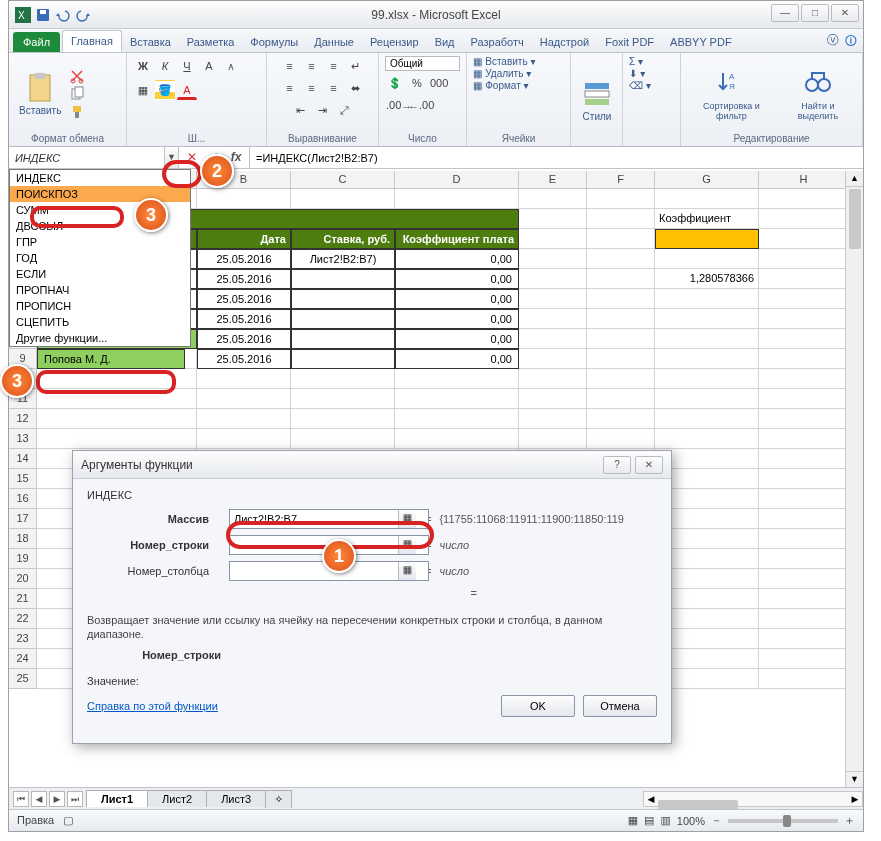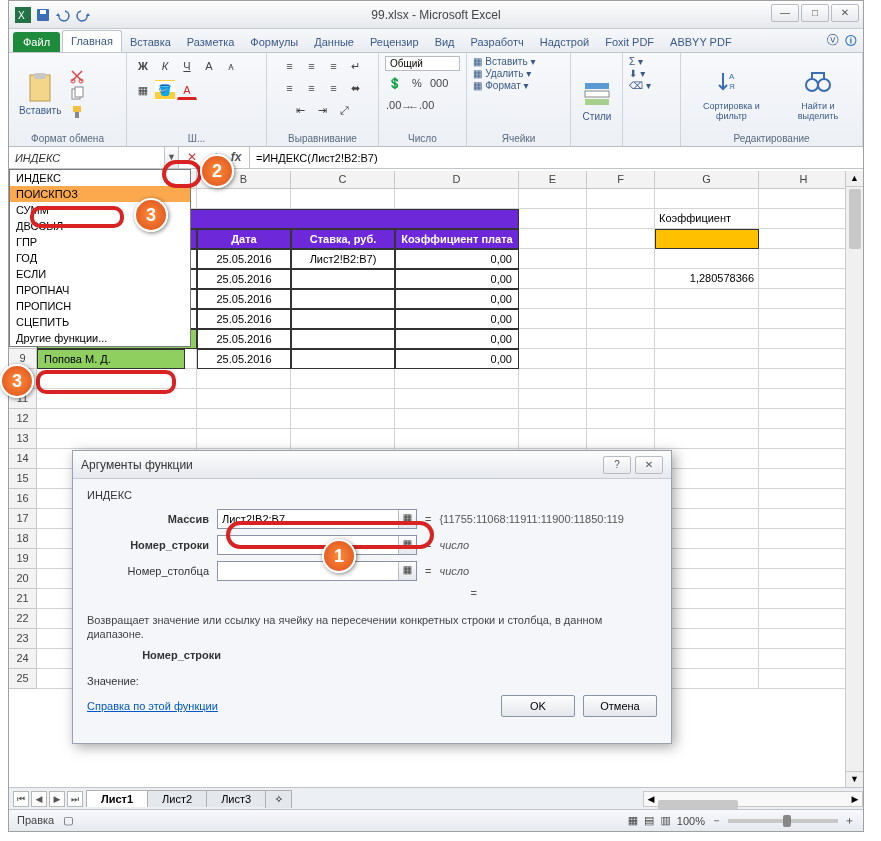--- a/index.html
+++ b/index.html
@@ -43,21 +43,21 @@
 .name-dd-item { padding: 2px 6px; color: #000; }
 .name-dd-item.sel { background: #fba94c; }
 
 .grid-area { position: absolute; top: 170px; left: 0; right: 0; bottom: 44px; background: #fff; }
 .colhdr-row { height: 18px; display: flex; border-bottom: 1px solid #c8c8c8; margin-left: 28px; }
 .colhdr { border-right: 1px solid #c8c8c8; background: #f3f3f3; font-size: 11px; color: #444; text-align: center; line-height: 17px; }
 .rowhdr-col { position: absolute; left: 0; top: 18px; width: 28px; }
 .rowhdr { height: 20px; border-bottom: 1px solid #c8c8c8; border-right: 1px solid #c8c8c8; background: #f3f3f3; font-size: 11px; text-align: center; line-height: 19px; color: #444; }
 .cells { position: absolute; left: 28px; top: 18px; right: 18px; bottom: 0; }
 .cell { position: absolute; border-right: 1px solid #d4d4d4; border-bottom: 1px solid #d4d4d4; font-size: 11px; padding: 2px 4px; line-height: 15px; }
-.thdr { background: #6d28d9; color: #fff; font-weight: bold; text-align: center; border: 1px solid #333; }
+.thdr { background: #4d7c0f; color: #fff; font-weight: bold; text-align: right; border: 1px solid #333; }
 .tcell { border: 1px solid #333; background: #fff; text-align: center; }
 .tcell.g { background: #8fcf5f; text-align: left; padding-left: 6px; }
 .tcell.r { text-align: right; padding-right: 6px; }
 .vscroll { position: absolute; right: 0; top: 0; width: 18px; bottom: 0; background: #f0f0f0; border-left: 1px solid #c8c8c8; }
 
 .sheet-tabs { position: absolute; bottom: 22px; left: 0; right: 0; height: 22px; background: #eceff4; border-top: 1px solid #c0c4ca; display: flex; align-items: center; font-size: 11px; }
 .sheet-nav { display: flex; padding: 0 4px; gap: 2px; }
 .sheet-nav-btn { width: 16px; height: 16px; font-size: 9px; text-align: center; line-height: 15px; border: 1px solid #b8b8b8; background: #fff; color: #555; }
 .sheet-tab { padding: 2px 14px; background: #fff; border: 1px solid #b0b0b0; border-bottom: none; margin-left: -1px; }
 .sheet-tab.active { background: #fff; font-weight: bold; }
@@ -69,21 +69,21 @@
 .zoom-thumb { position: absolute; left: 50%; top: -4px; width: 8px; height: 12px; background: #888; border-radius: 2px; }
 
 .dialog { position: absolute; left: 72px; top: 450px; width: 600px; height: 294px; background: #f4f6fa; border: 1px solid #9aa2b0; box-shadow: 3px 3px 12px rgba(0,0,0,.35); z-index: 60; }
 .dlg-title { height: 28px; background: linear-gradient(#fdfdfd,#e6e9ee); border-bottom: 1px solid #c8cacf; display: flex; align-items: center; justify-content: space-between; padding: 0 8px; font-size: 12px; color: #333; }
 .dlg-btns { display: flex; gap: 4px; }
 .dlg-body { padding: 10px 14px; font-size: 11px; color: #333; }
 .dlg-fn { font-size: 11px; color: #333; margin-bottom: 8px; }
 .dlg-row { display: flex; align-items: center; margin-bottom: 6px; }
 .dlg-lbl { width: 130px; text-align: right; padding-right: 8px; }
 .dlg-input-wrap { position: relative; width: 200px; }
-.dlg-input { width: 100%; height: 20px; border: 1px solid #8a94a6; font-size: 11px; padding: 0 20px 0 4px; background: #fff; }
+.dlg-input { width: 100%; height: 20px; border: 1px solid #8a94a6; font-size: 11px; padding: 0 20px 0 4px; background: #fff; margin-left: 12px; }
 .ref-btn { position: absolute; right: 1px; top: 1px; width: 18px; height: 18px; background: linear-gradient(#fdfdfd,#e4e7ec); border-left: 1px solid #b8bcc2; font-size: 10px; text-align: center; line-height: 16px; }
 .dlg-eq { padding: 0 8px; color: #555; }
 .dlg-res { color: #555; }
 .dlg-desc { margin: 14px 0 8px; color: #444; line-height: 14px; }
 .dlg-argdesc { display: flex; margin: 6px 0 14px; }
 .dlg-argname { font-weight: bold; width: 140px; text-align: right; padding-right: 6px; }
 .dlg-value { margin-top: 10px; }
 .dlg-link { color: #0058c8; text-decoration: underline; font-size: 11px; cursor: pointer; }
 .dlg-footer { display: flex; justify-content: flex-end; gap: 8px; padding: 6px 14px; }
 .dlg-btn { min-width: 74px; height: 22px; border: 1px solid #8a94a6; background: linear-gradient(#fdfdfd,#e4e7ec); font-size: 11px; border-radius: 2px; }

